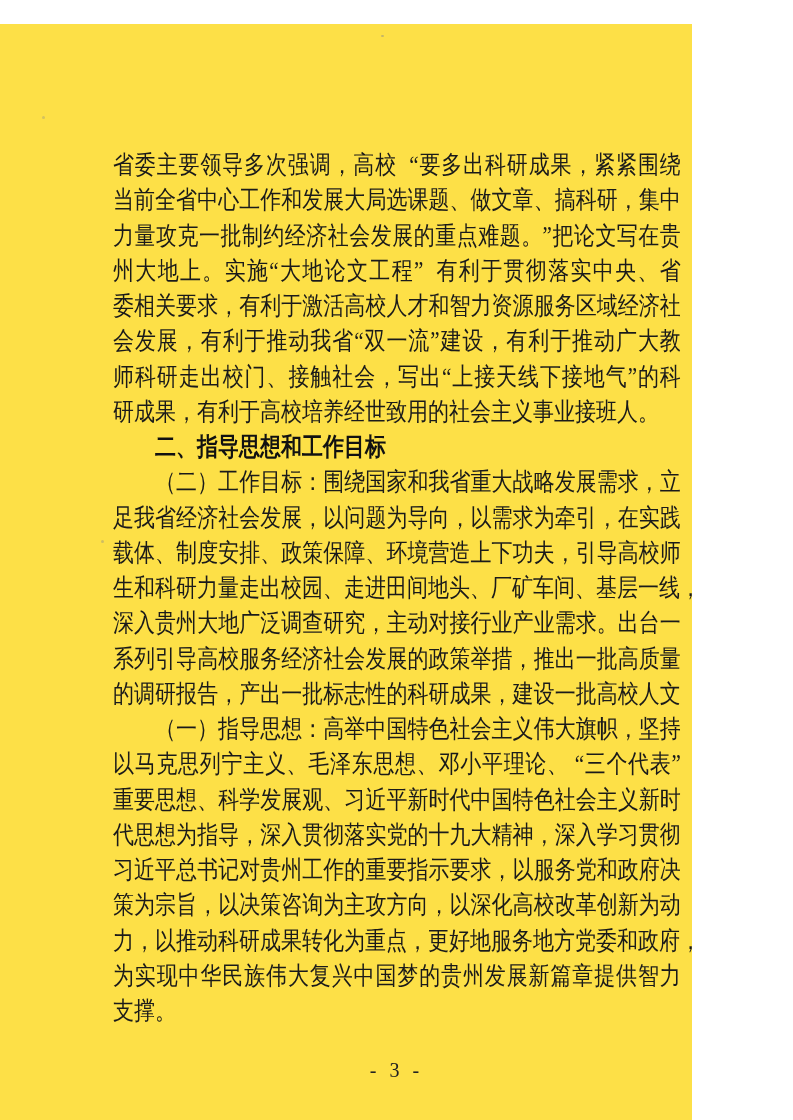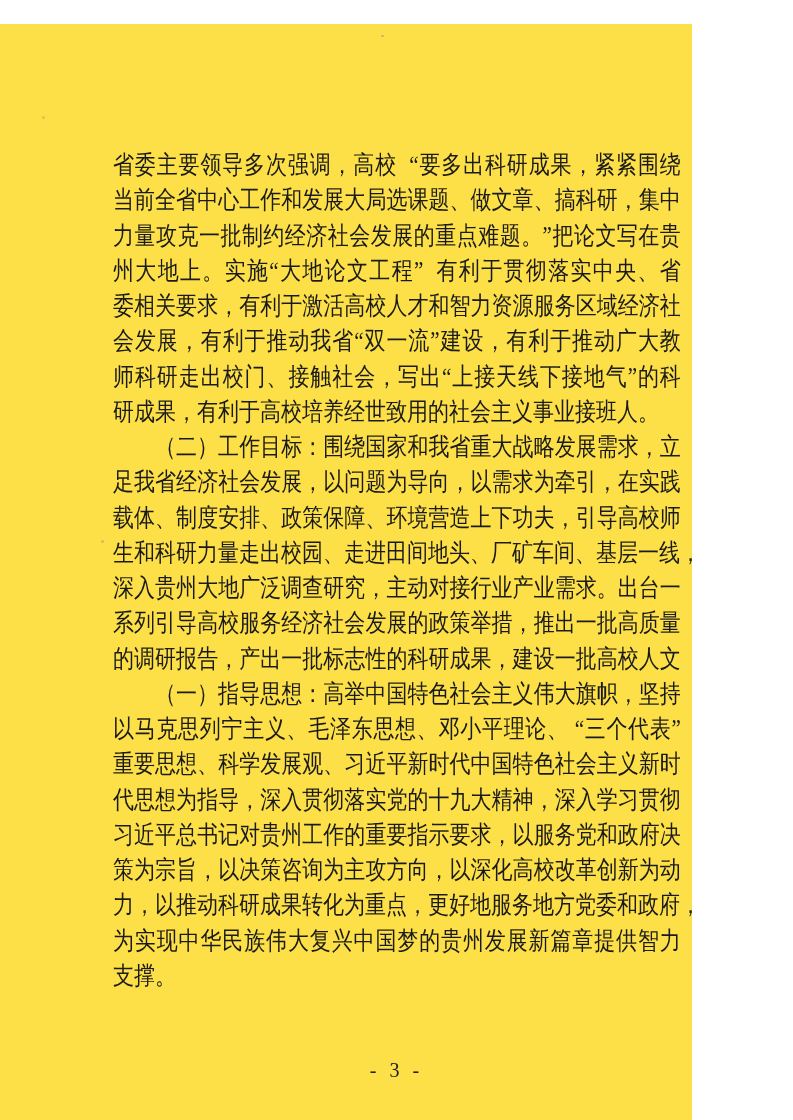--- a/index.html
+++ b/index.html
@@ -93,20 +93,23 @@
       <div class="line">省委主要领导多次强调，高校  “要多出科研成果，紧紧围绕</div>
       <div class="line">当前全省中心工作和发展大局选课题、做文章、搞科研，集中</div>
       <div class="line">力量攻克一批制约经济社会发展的重点难题。”把论文写在贵</div>
       <div class="line">州大地上。实施“大地论文工程”  有利于贯彻落实中央、省</div>
       <div class="line">委相关要求，有利于激活高校人才和智力资源服务区域经济社</div>
       <div class="line">会发展，有利于推动我省“双一流”建设，有利于推动广大教</div>
       <div class="line">师科研走出校门、接触社会，写出“上接天线下接地气”的科</div>
       <div class="line end">研成果，有利于高校培养经世致用的社会主义事业接班人。</div>
     </div>
 
+    <div class="para">
+      <div class="line heading indent end">二、指导思想和工作目标</div>
+    </div>
 
     <div class="para">
       <div class="line indent">（二）工作目标：围绕国家和我省重大战略发展需求，立</div>
       <div class="line">足我省经济社会发展，以问题为导向，以需求为牵引，在实践</div>
       <div class="line">载体、制度安排、政策保障、环境营造上下功夫，引导高校师</div>
       <div class="line">生和科研力量走出校园、走进田间地头、厂矿车间、基层一线，</div>
       <div class="line">深入贵州大地广泛调查研究，主动对接行业产业需求。出台一</div>
       <div class="line">系列引导高校服务经济社会发展的政策举措，推出一批高质量</div>
       <div class="line">的调研报告，产出一批标志性的科研成果，建设一批高校人文</div>
     </div>

